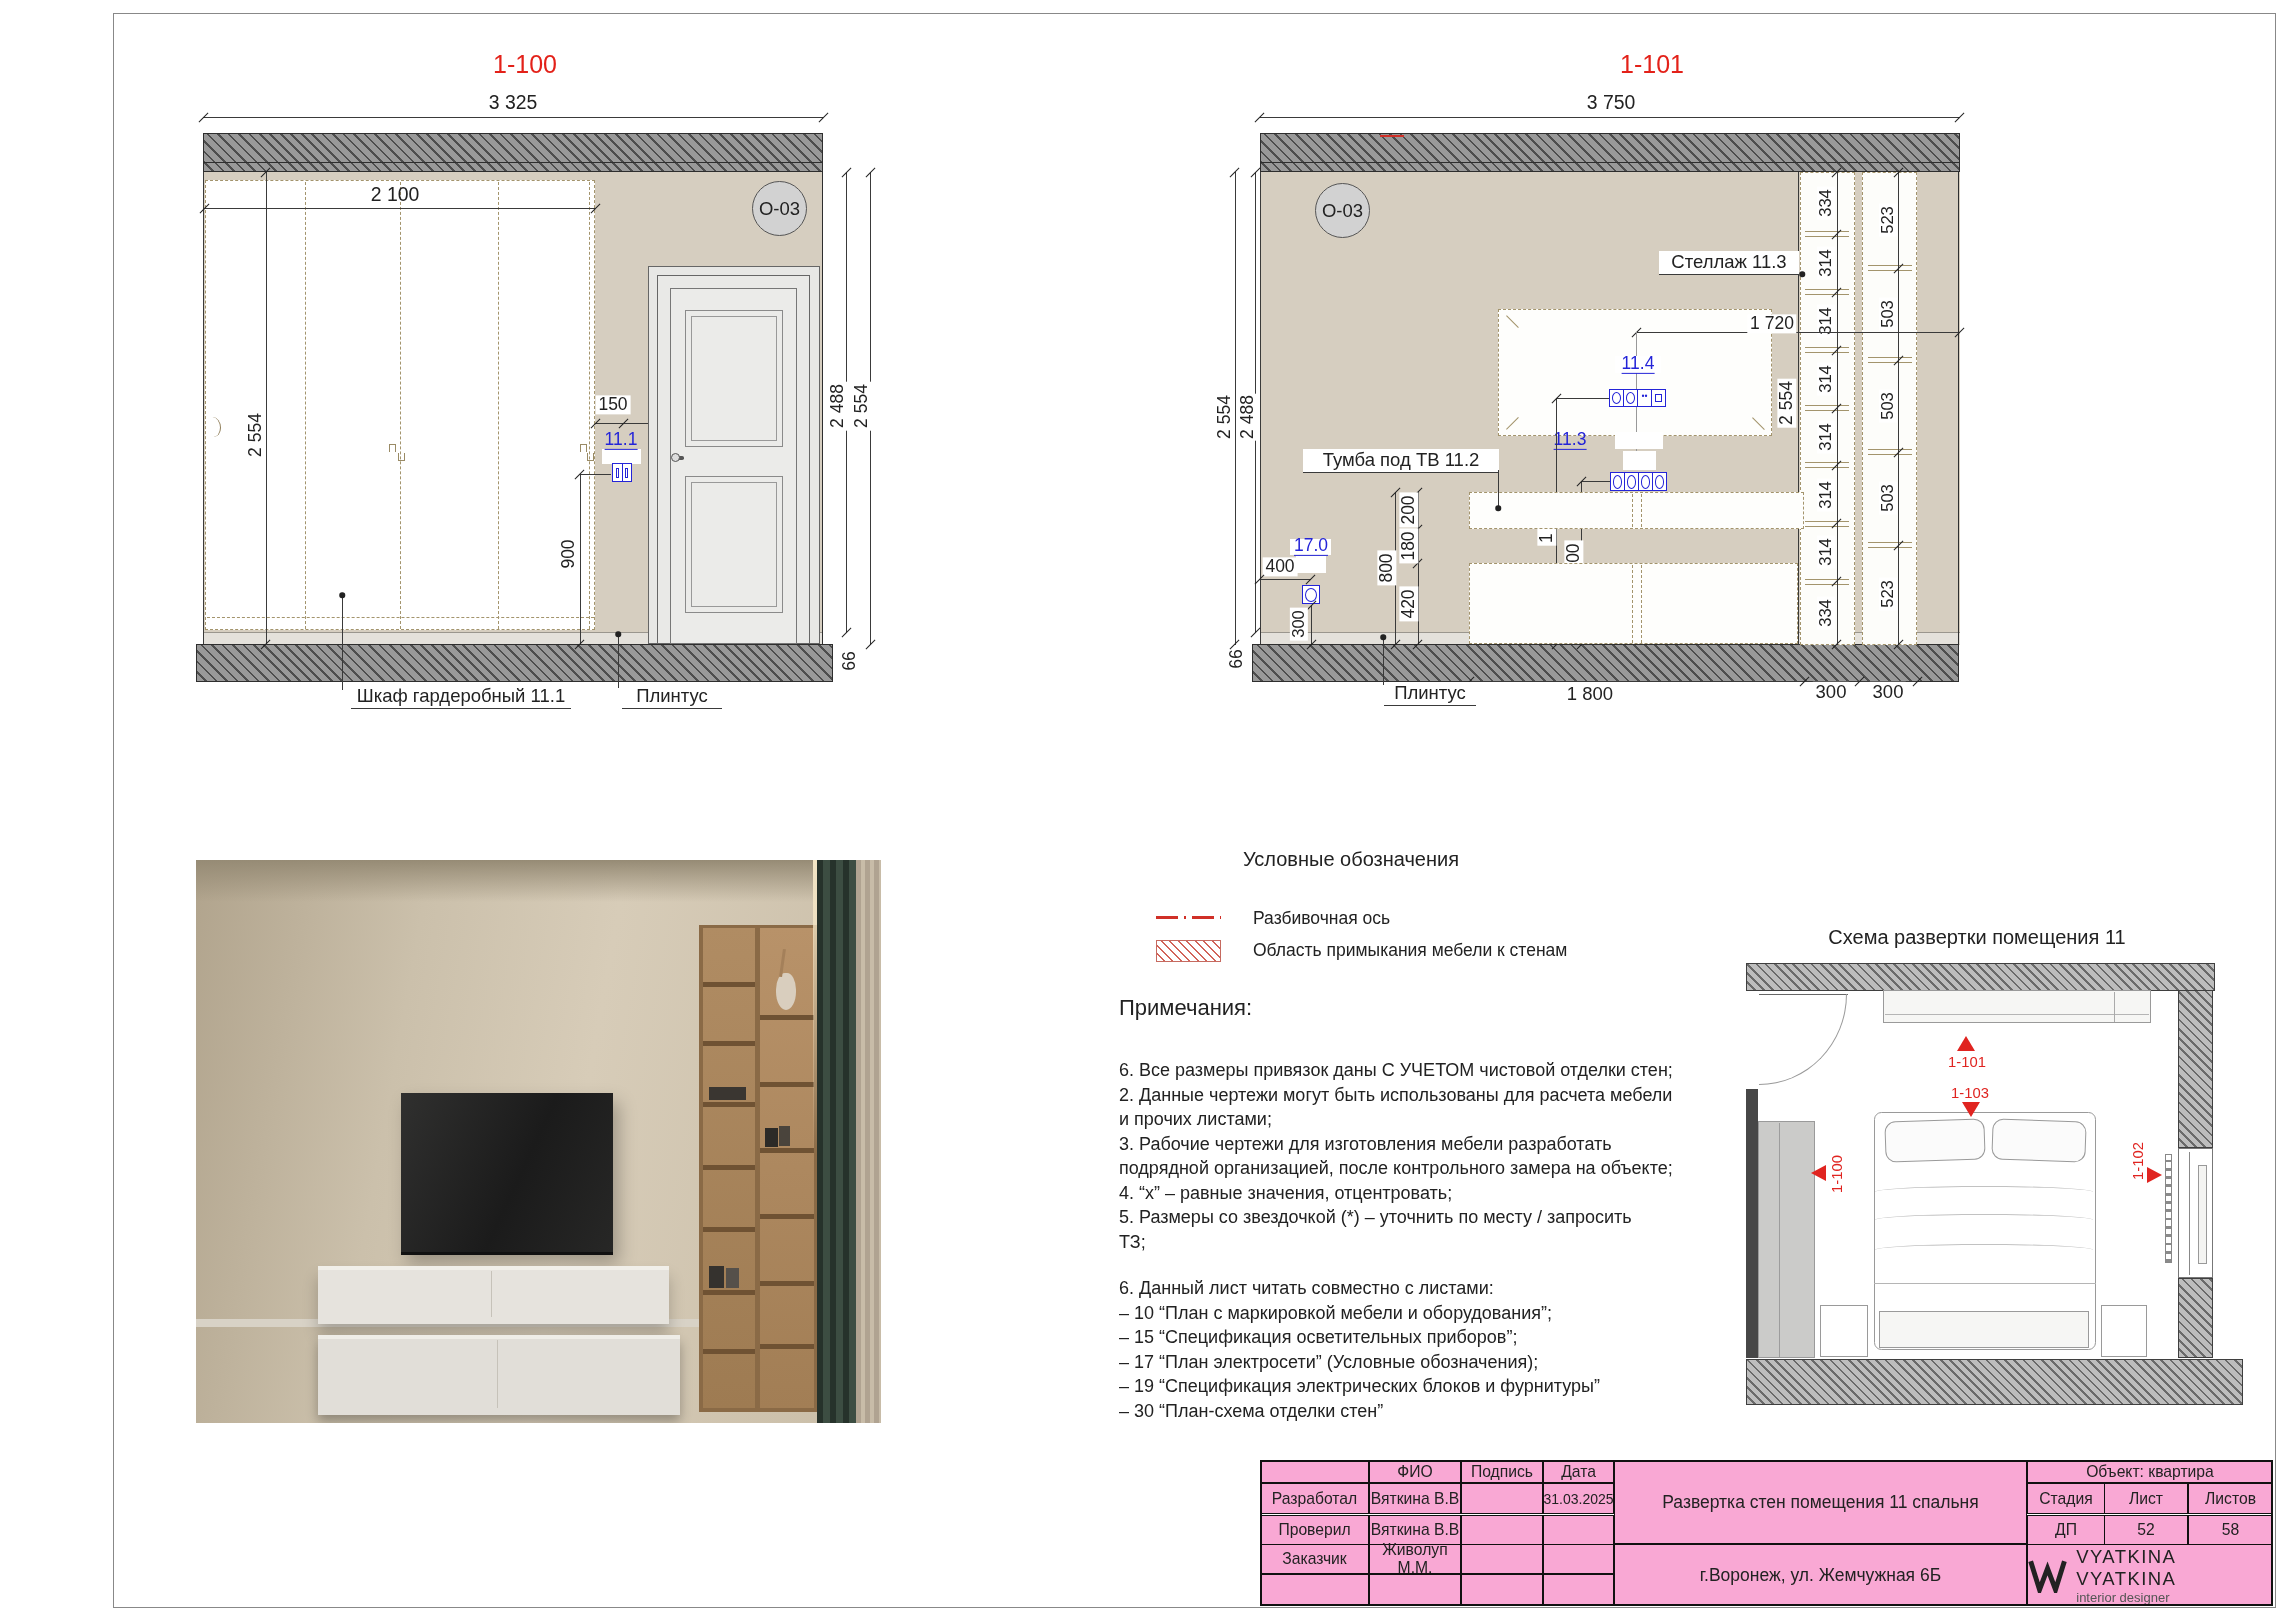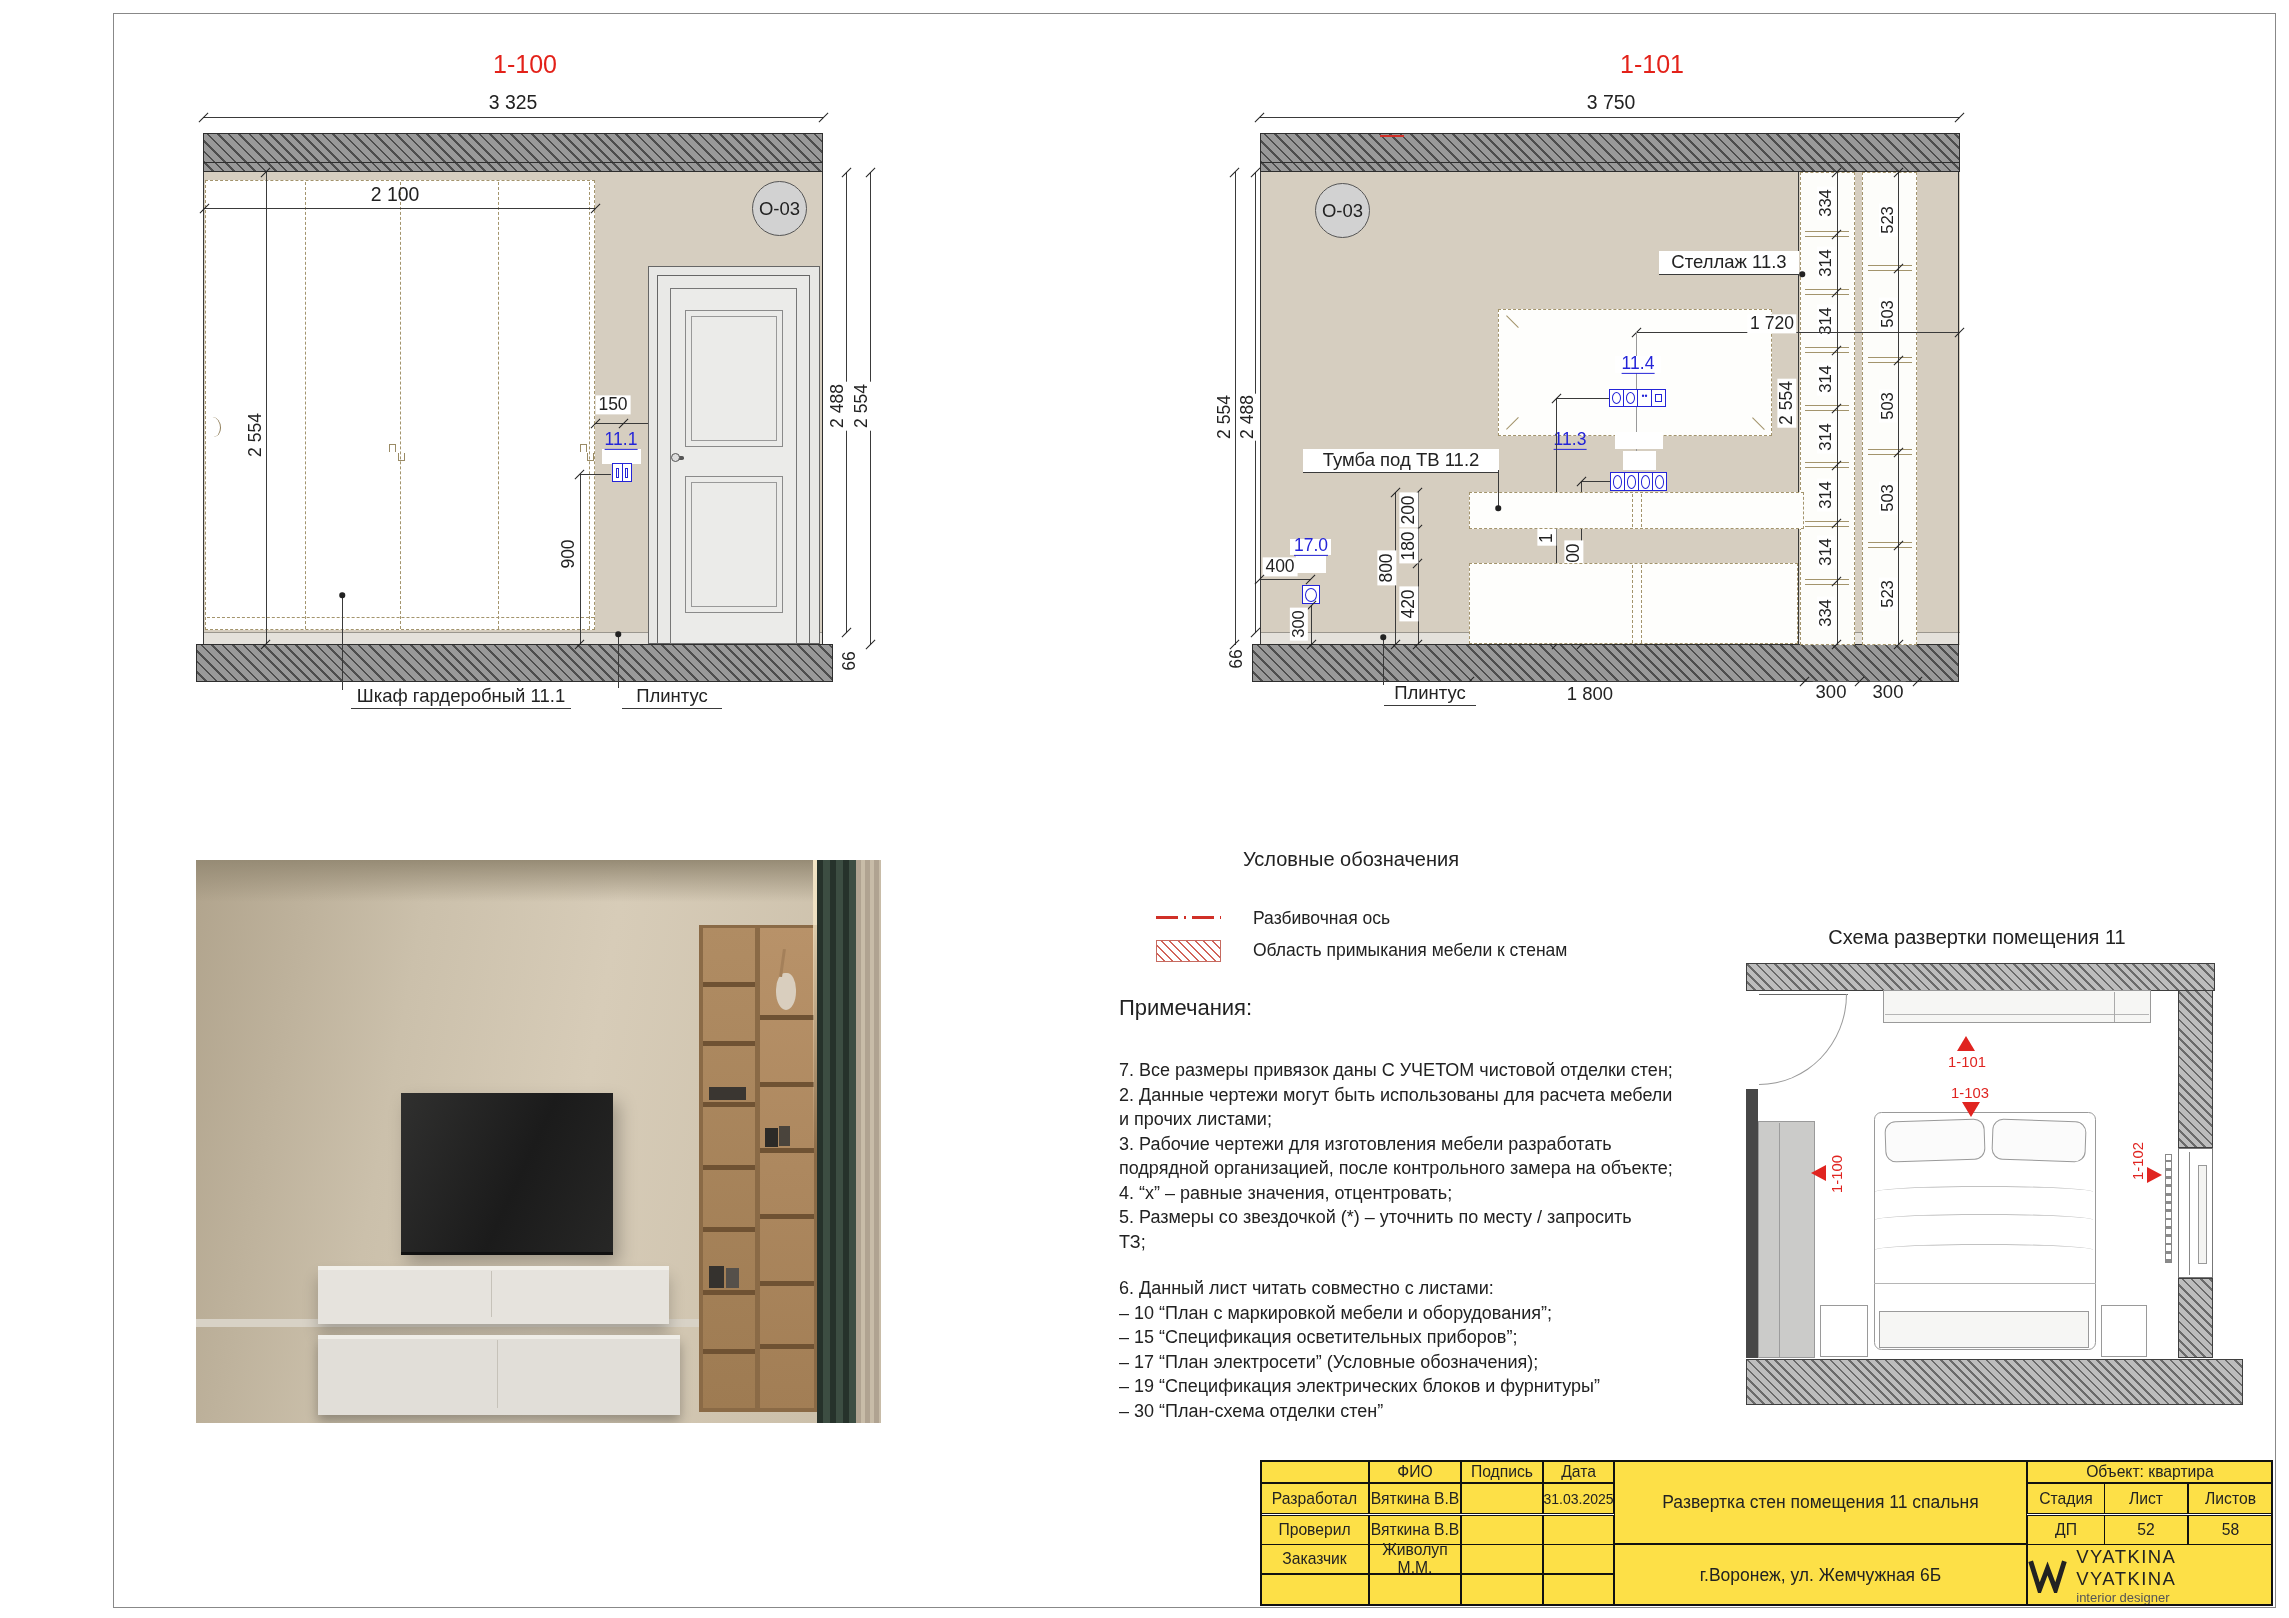--- a/index.html
+++ b/index.html
@@ -45,21 +45,21 @@
   .doorleaf{position:absolute;background:#ebebe9;border:1.1px solid #777;box-sizing:border-box;}
   .molding{position:absolute;border:1.1px solid #8a8a8a;box-sizing:border-box;}
   .molding::after{content:"";position:absolute;inset:4.6px;border:0.9px solid #999;}
   
   .wl{position:absolute;background:#bdbdbd repeating-linear-gradient(45deg,rgba(255,255,255,0) 0 4.6px,#6a6a6a 4.6px 6.5px);border:0.9px solid #3f3f3f;box-sizing:border-box;}
   .plan-outline{position:absolute;border:1.1px solid #9a9a9a;background:#fff;box-sizing:border-box;}
   .tri{position:absolute;width:0;height:0;}
   .schlbl{position:absolute;transform:translate(-50%,-50%);font-size:14.8px;color:#e02420;white-space:nowrap;}
   .schlblv{position:absolute;transform:translate(-50%,-50%) rotate(-90deg);font-size:14.8px;color:#e02420;white-space:nowrap;}
   
-  .tb{position:absolute;border:1.3px solid #111;box-sizing:border-box;display:flex;align-items:center;justify-content:center;font-size:15.7px;background:#fde047;text-align:center;}
+  .tb{position:absolute;border:1.3px solid #111;box-sizing:border-box;display:flex;align-items:center;justify-content:center;font-size:15.7px;background:#f9a8d4;text-align:center;}
   .notesline{font-size:18px;height:24.5px;line-height:24.5px;white-space:nowrap;}
   .phot{position:absolute;overflow:hidden;}
 </style>
 </head>
 <body>
 
 <div id="sheet">
 
   <div class="abs" style="left:113px;top:13px;width:2161px;height:1593px;border:1.4px solid #888;"></div>
 
@@ -367,21 +367,21 @@
     <div class="ctn" style="left:1351px;top:859px;font-size:20px;">Условные обозначения</div>
     <div class="abs" style="left:1156px;top:916px;width:65px;height:2.8px;background:repeating-linear-gradient(90deg,#d03028 0 22px,rgba(0,0,0,0) 22px 28px,#d03028 28px 30px,rgba(0,0,0,0) 30px 36px);"></div>
     <div class="abs notesline" style="left:1253px;top:906px;font-size:17.5px;">Разбивочная ось</div>
     <div class="abs" style="left:1156px;top:940px;width:63px;height:20px;border:1.1px solid #c66a60;background:repeating-linear-gradient(45deg,rgba(255,255,255,0) 0 4.6px,rgba(202,72,60,.85) 4.6px 6px);"></div>
     <div class="abs notesline" style="left:1253px;top:938px;font-size:17.5px;">Область примыкания мебели к стенам</div>
   </div>
 
   <div>
     <div class="abs" style="left:1119px;top:995px;font-size:22px;">Примечания:</div>
     <div class="abs" style="left:1119px;top:1058px;">
-      <div class="notesline">7. Все размеры привязок даны С УЧЕТОМ чистовой отделки стен;</div>
+      <div class="notesline">6. Все размеры привязок даны С УЧЕТОМ чистовой отделки стен;</div>
       <div class="notesline">2. Данные чертежи могут быть использованы для расчета мебели</div>
       <div class="notesline">и прочих листами;</div>
       <div class="notesline">3. Рабочие чертежи для изготовления мебели разработать</div>
       <div class="notesline">подрядной организацией, после контрольного замера на объекте;</div>
       <div class="notesline">4. “х” – равные значения, отцентровать;</div>
       <div class="notesline">5. Размеры со звездочкой (*) – уточнить по месту / запросить</div>
       <div class="notesline">ТЗ;</div>
       <div class="notesline" style="height:22px;"></div>
       <div class="notesline">6. Данный лист читать совместно с листами:</div>
       <div class="notesline">– 10 “План с маркировкой мебели и оборудования”;</div>

